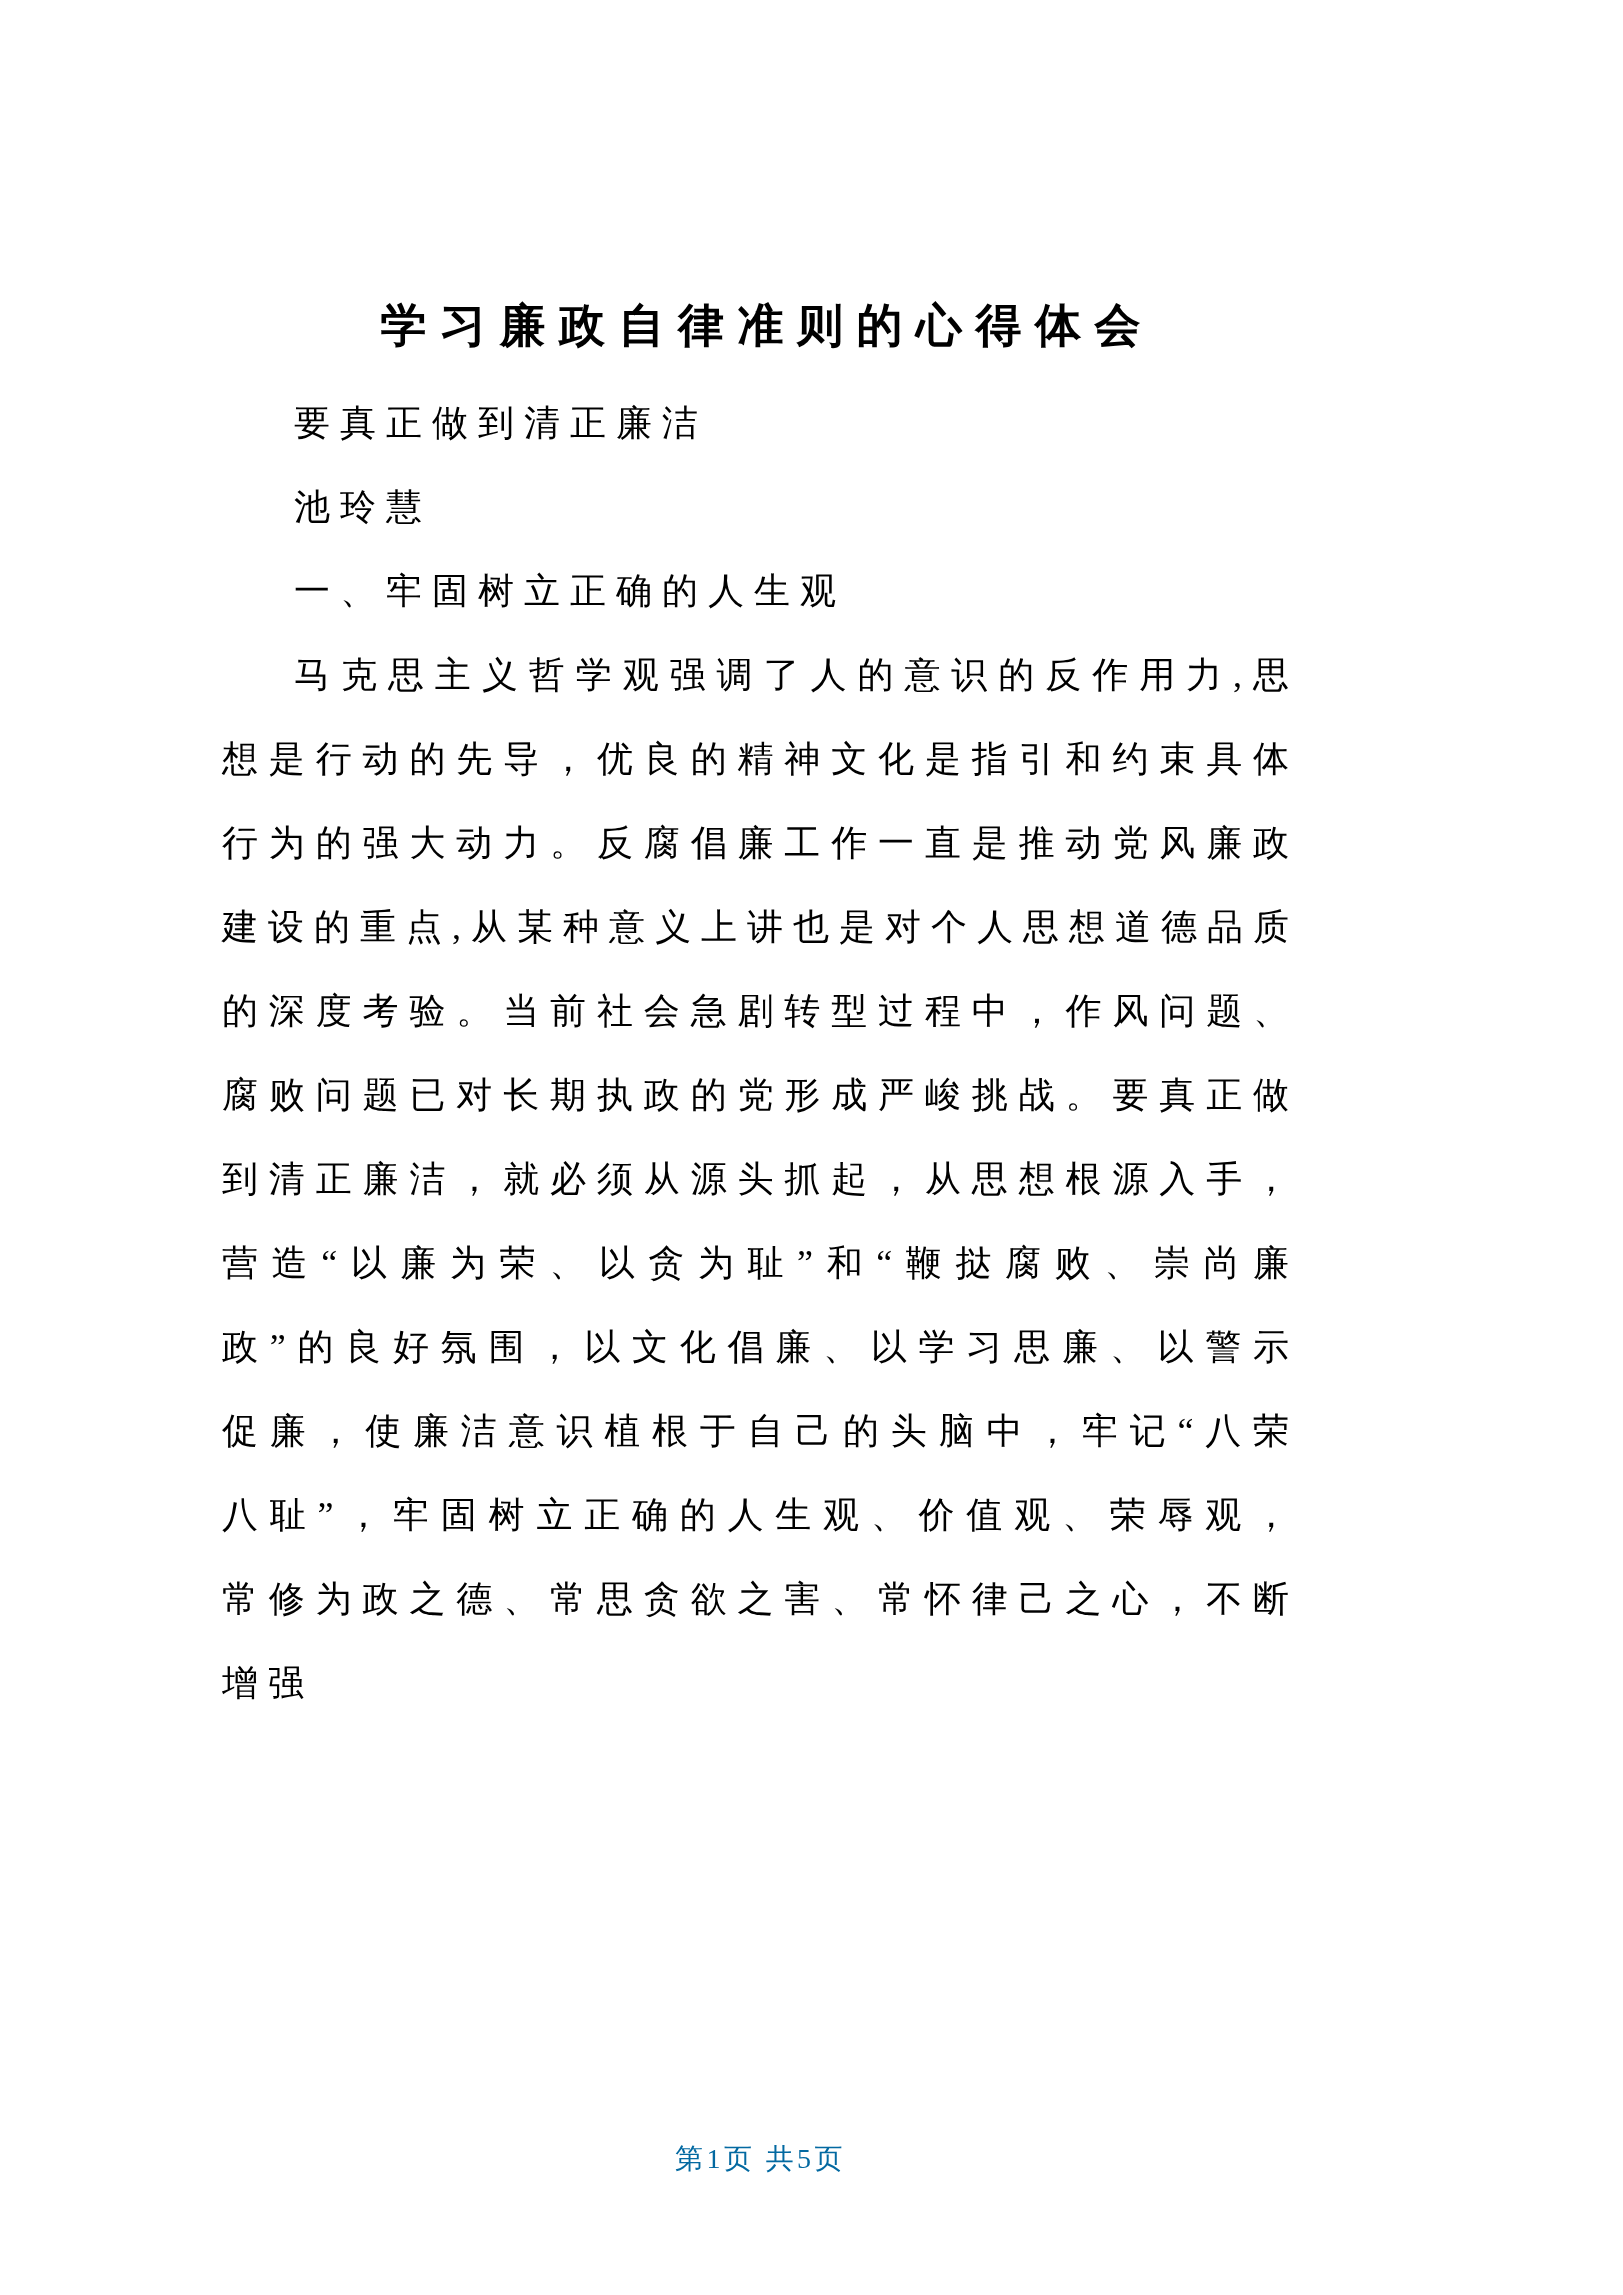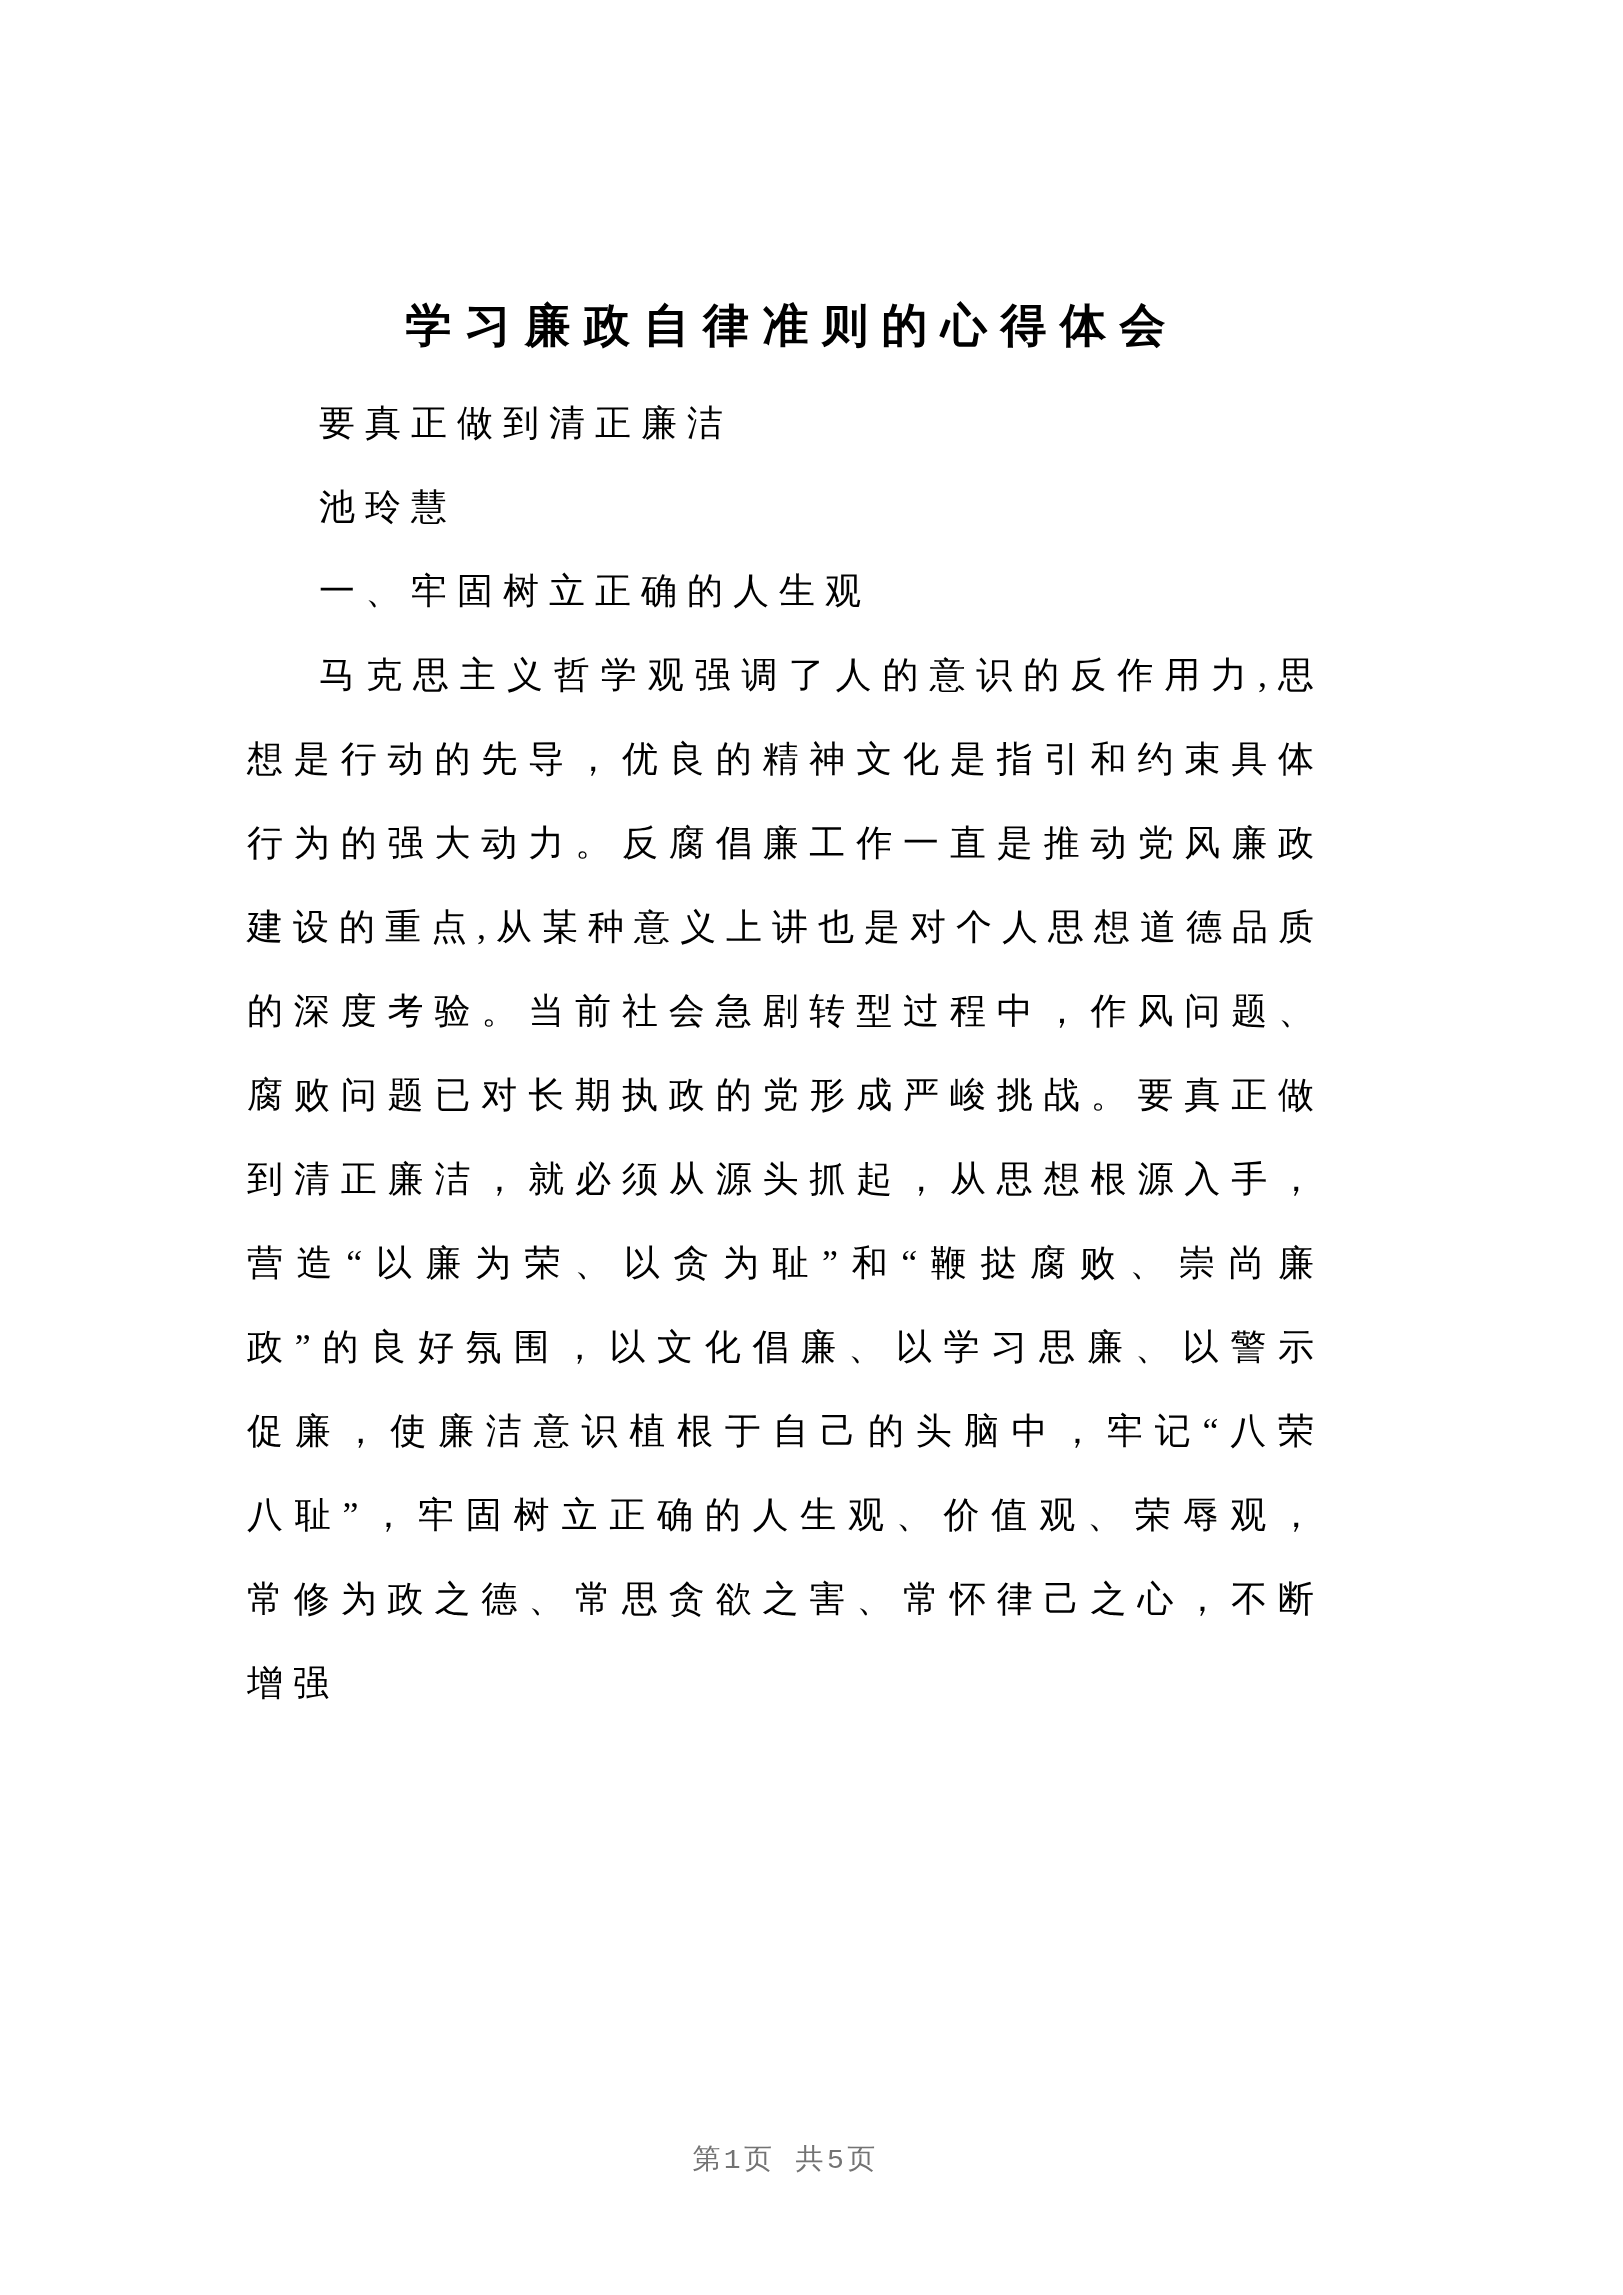--- a/index.html
+++ b/index.html
@@ -10,21 +10,20 @@
   .page {
     position: relative;
     width: 1472px;
     height: 2295px;
     background: #ffffff;
     box-sizing: border-box;
     padding: 279px 173px 0 222px;
     font-family: "Liberation Serif", "DejaVu Serif", serif;
     color: #000000;
     overflow: hidden;
-    margin-left: 25px;
   }
   .title {
     margin: 0 0 8.5px 0;
     font-size: 46px;
     font-weight: 700;
     line-height: 93px;
     text-align: center;
     letter-spacing: 13.5px;
     text-indent: 13.5px; 
   }
@@ -45,22 +44,21 @@
     font-weight: 400;
   }
   .footer {
     position: absolute;
     left: 222px;
     right: 173px;
     bottom: 117px;
     text-align: center;
     font-size: 28px;
     letter-spacing: 3.4px;
-    color: #737373;
-    font-family: Liberation Mono, monospace;
+    color: #0369a1;
   }
 </style>
 </head>
 <body>
 
 <div class="page">
 
   <h1 class="title">学习廉政自律准则的心得体会</h1>
 
   <div class="body-text" id="paragraphs">

